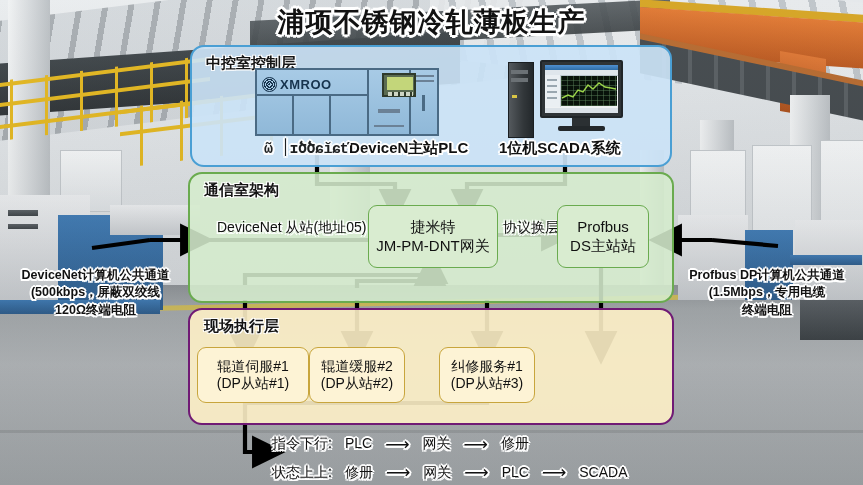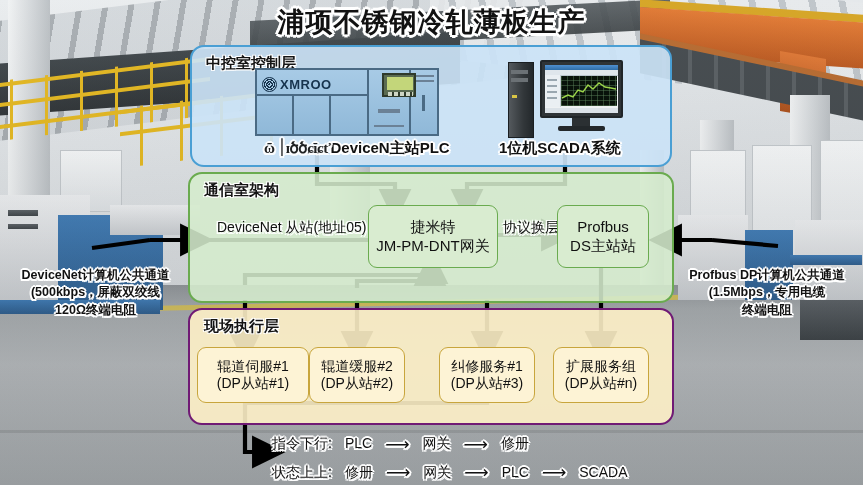--- a/index.html
+++ b/index.html
@@ -139,21 +139,21 @@
     align-items:center;justify-content:center;text-align:center;line-height:1.22;
     box-sizing:border-box;}
   .node-green{background:#d9ecd0;border:1.6px solid #6aab4f;color:#111;}
   .node-cream{background:#fdf3d5;border:1.6px solid #c8a53c;color:#111;}
   .node span{display:block;white-space:nowrap;}
 
   
   .cap{position:absolute;font-size:15px;font-weight:bold;color:#111;white-space:nowrap;
     text-shadow:-1.5px -1.5px 0 #fff,1.5px -1.5px 0 #fff,-1.5px 1.5px 0 #fff,1.5px 1.5px 0 #fff,
       0 -2px 0 #fff,0 2px 0 #fff,-2px 0 0 #fff,2px 0 0 #fff;}
-  .glyphs{font-family:Liberation Serif, serif;letter-spacing:-.5px;opacity:.92;padding-left:16px;}
+  .glyphs{font-family:Liberation Mono, monospace;letter-spacing:-.5px;opacity:.92;padding-left:16px;}
 
   
   .buslabel{position:absolute;font-size:14px;color:#111;white-space:nowrap;
     text-shadow:-1.5px -1.5px 0 rgba(255,255,255,.95),1.5px -1.5px 0 rgba(255,255,255,.95),
       -1.5px 1.5px 0 rgba(255,255,255,.95),1.5px 1.5px 0 rgba(255,255,255,.95);}
 
   
   .anno{position:absolute;font-size:12.5px;font-weight:bold;color:#111;
     text-align:center;line-height:1.38;white-space:nowrap;
     text-shadow:-1.5px -1.5px 0 #fff,1.5px -1.5px 0 #fff,-1.5px 1.5px 0 #fff,1.5px 1.5px 0 #fff,
@@ -365,24 +365,20 @@
     <span>(DP从站#1)</span>
   </div>
   <div class="node node-cream" style="left:309px;top:347px;width:96px;height:56px;font-size:14px;">
     <span>辊道缓服#2</span>
     <span>(DP从站#2)</span>
   </div>
   <div class="node node-cream" style="left:439px;top:347px;width:96px;height:56px;font-size:14px;">
     <span>纠修服务#1</span>
     <span>(DP从站#3)</span>
   </div>
-  <div class="node node-cream" style="left:553px;top:347px;width:96px;height:56px;font-size:14px;">
-    <span>扩展服务组</span>
-    <span>(DP从站#n)</span>
-  </div>
 
   <div class="anno" style="left:3px;top:267px;width:185px;">
     <span>DeviceNet计算机公共通道</span>
     <span>(500kbps，屏蔽双绞线</span>
     <span>120Ω终端电阻</span>
   </div>
 
   <div class="anno" style="left:673px;top:267px;width:188px;">
     <span>Profbus DP计算机公共通道</span>
     <span>(1.5Mbps，专用电缆</span>

